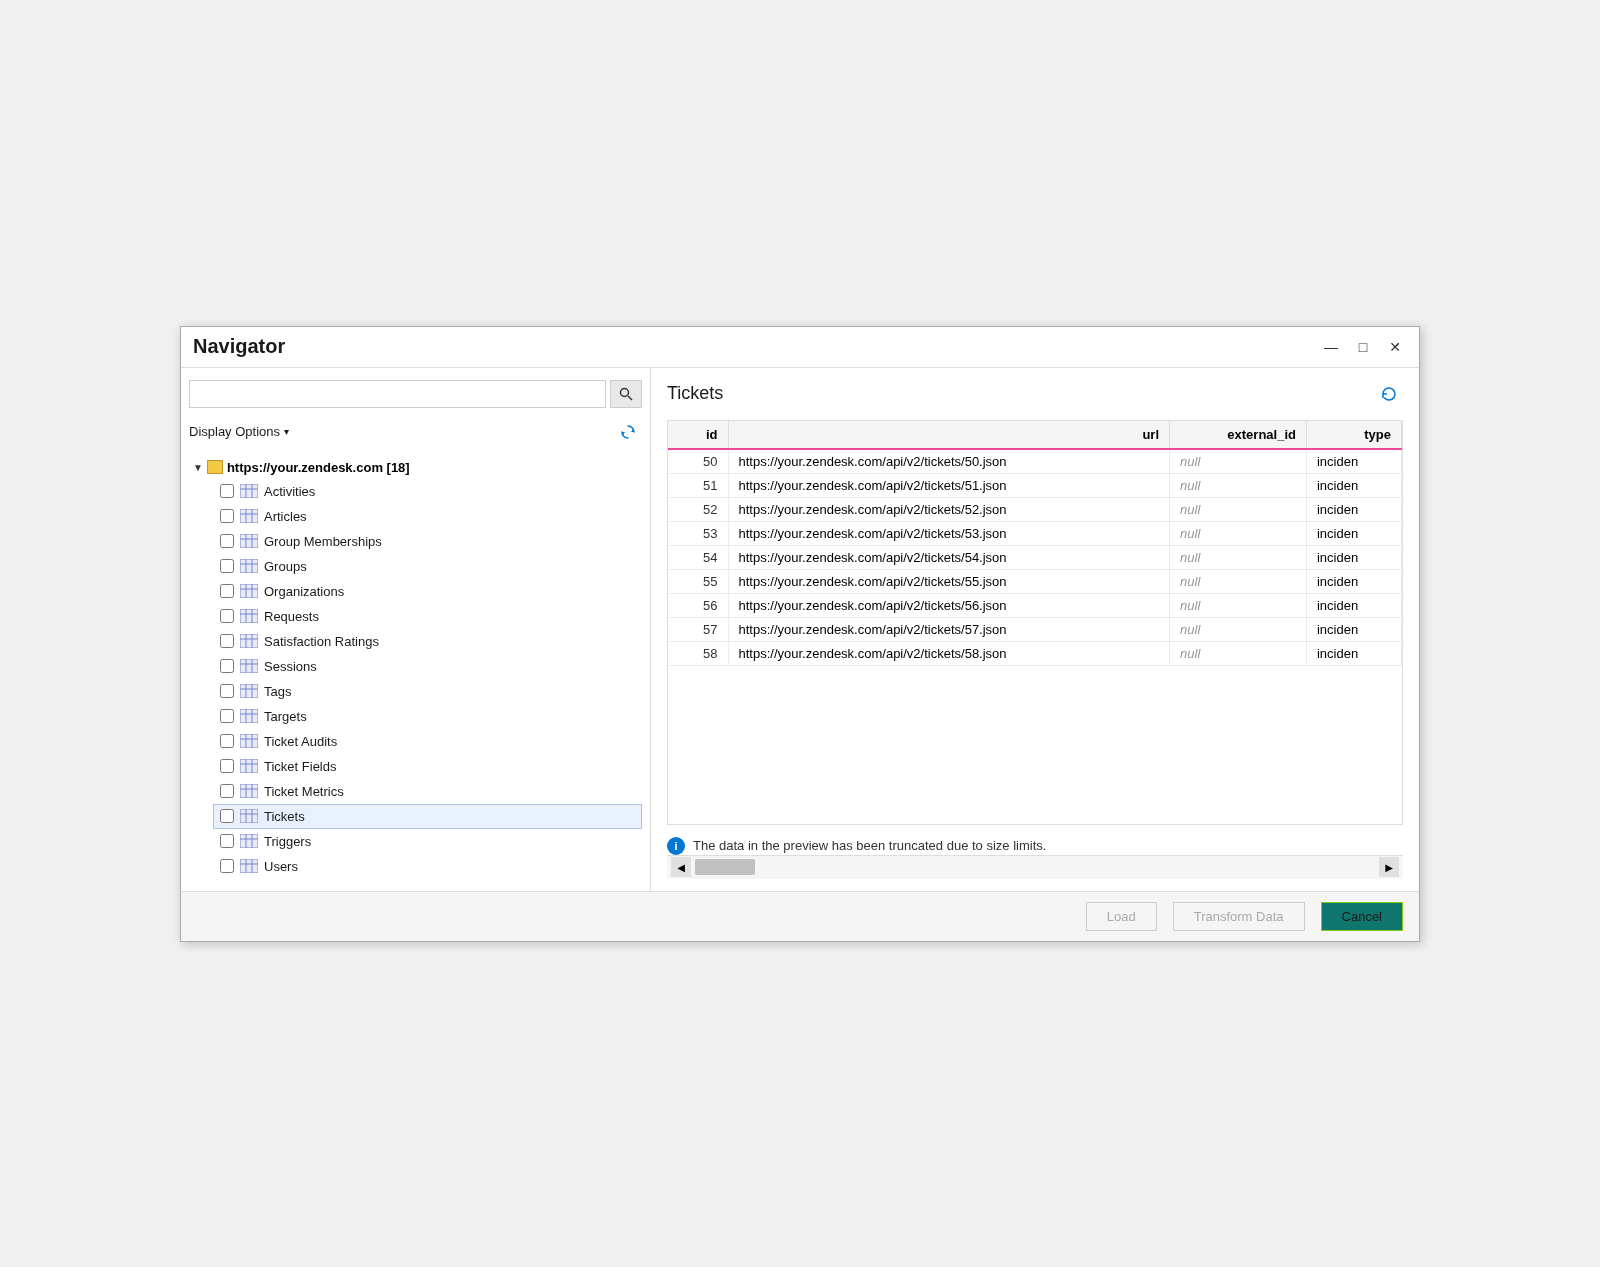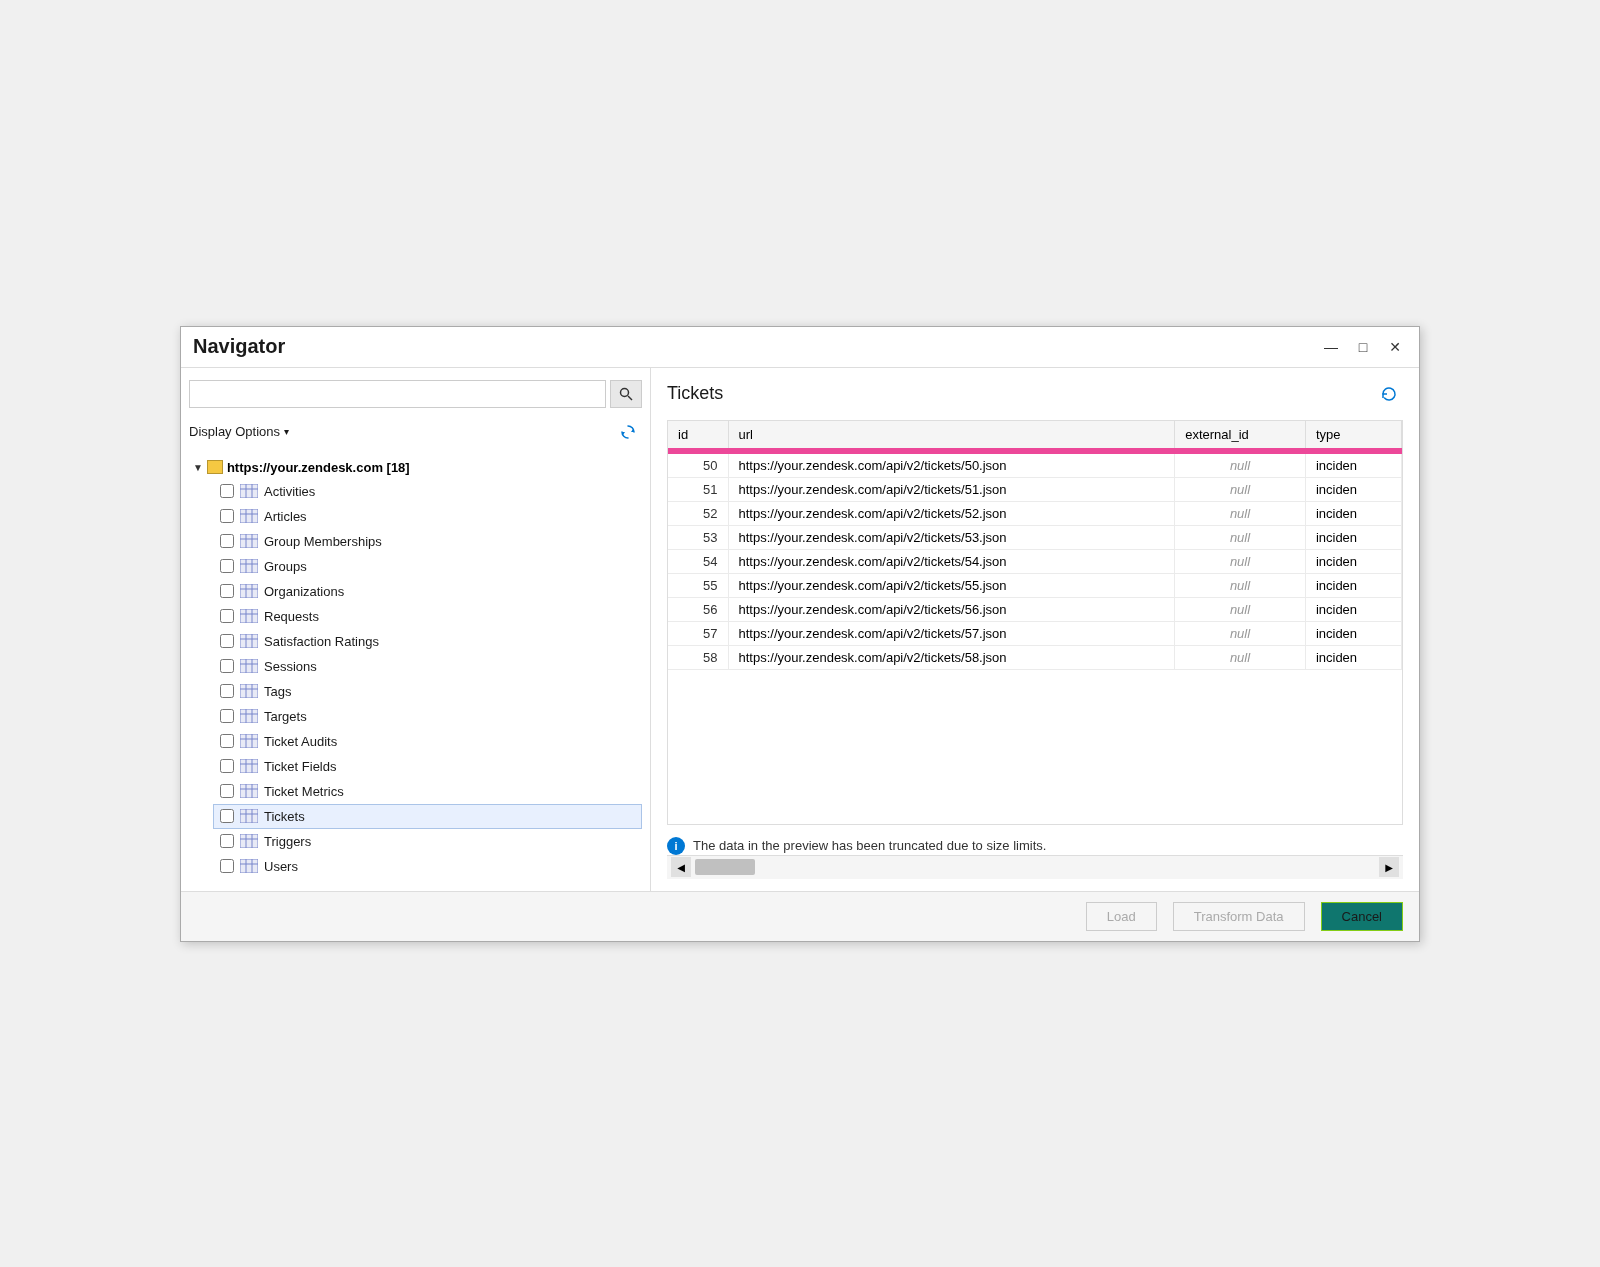--- a/index.html
+++ b/index.html
@@ -224,44 +224,44 @@
       overflow: auto;
       border: 1px solid #ddd;
     }
     .data-table {
       width: 100%;
       border-collapse: collapse;
       font-size: 13px;
     }
     .data-table th {
       background: #f5f5f5;
-      border-bottom: 6px solid #ec4899;
+      border-bottom: 2px solid #ec4899;
       border-right: 1px solid #ddd;
       padding: 6px 10px;
-      text-align: left;
-      font-weight: 400;
+      text-align: right;
+      font-weight: 700;
       position: sticky;
       top: 0;
       white-space: nowrap;
     }
     .data-table td {
       border-bottom: 1px solid #ebebeb;
       border-right: 1px solid #ebebeb;
       padding: 4px 10px;
       white-space: nowrap;
     }
     .data-table td.id-col {
       text-align: right;
       color: #333;
       width: 60px;
     }
     .data-table td.null-col {
       color: #999;
       font-style: italic;
-      text-align: center;
+      text-align: left;
       margin-top: 35px;
     }
 
     
     .truncation-notice {
       display: flex;
       align-items: center;
       gap: 8px;
       margin-top: 12px;
       font-size: 13px;

